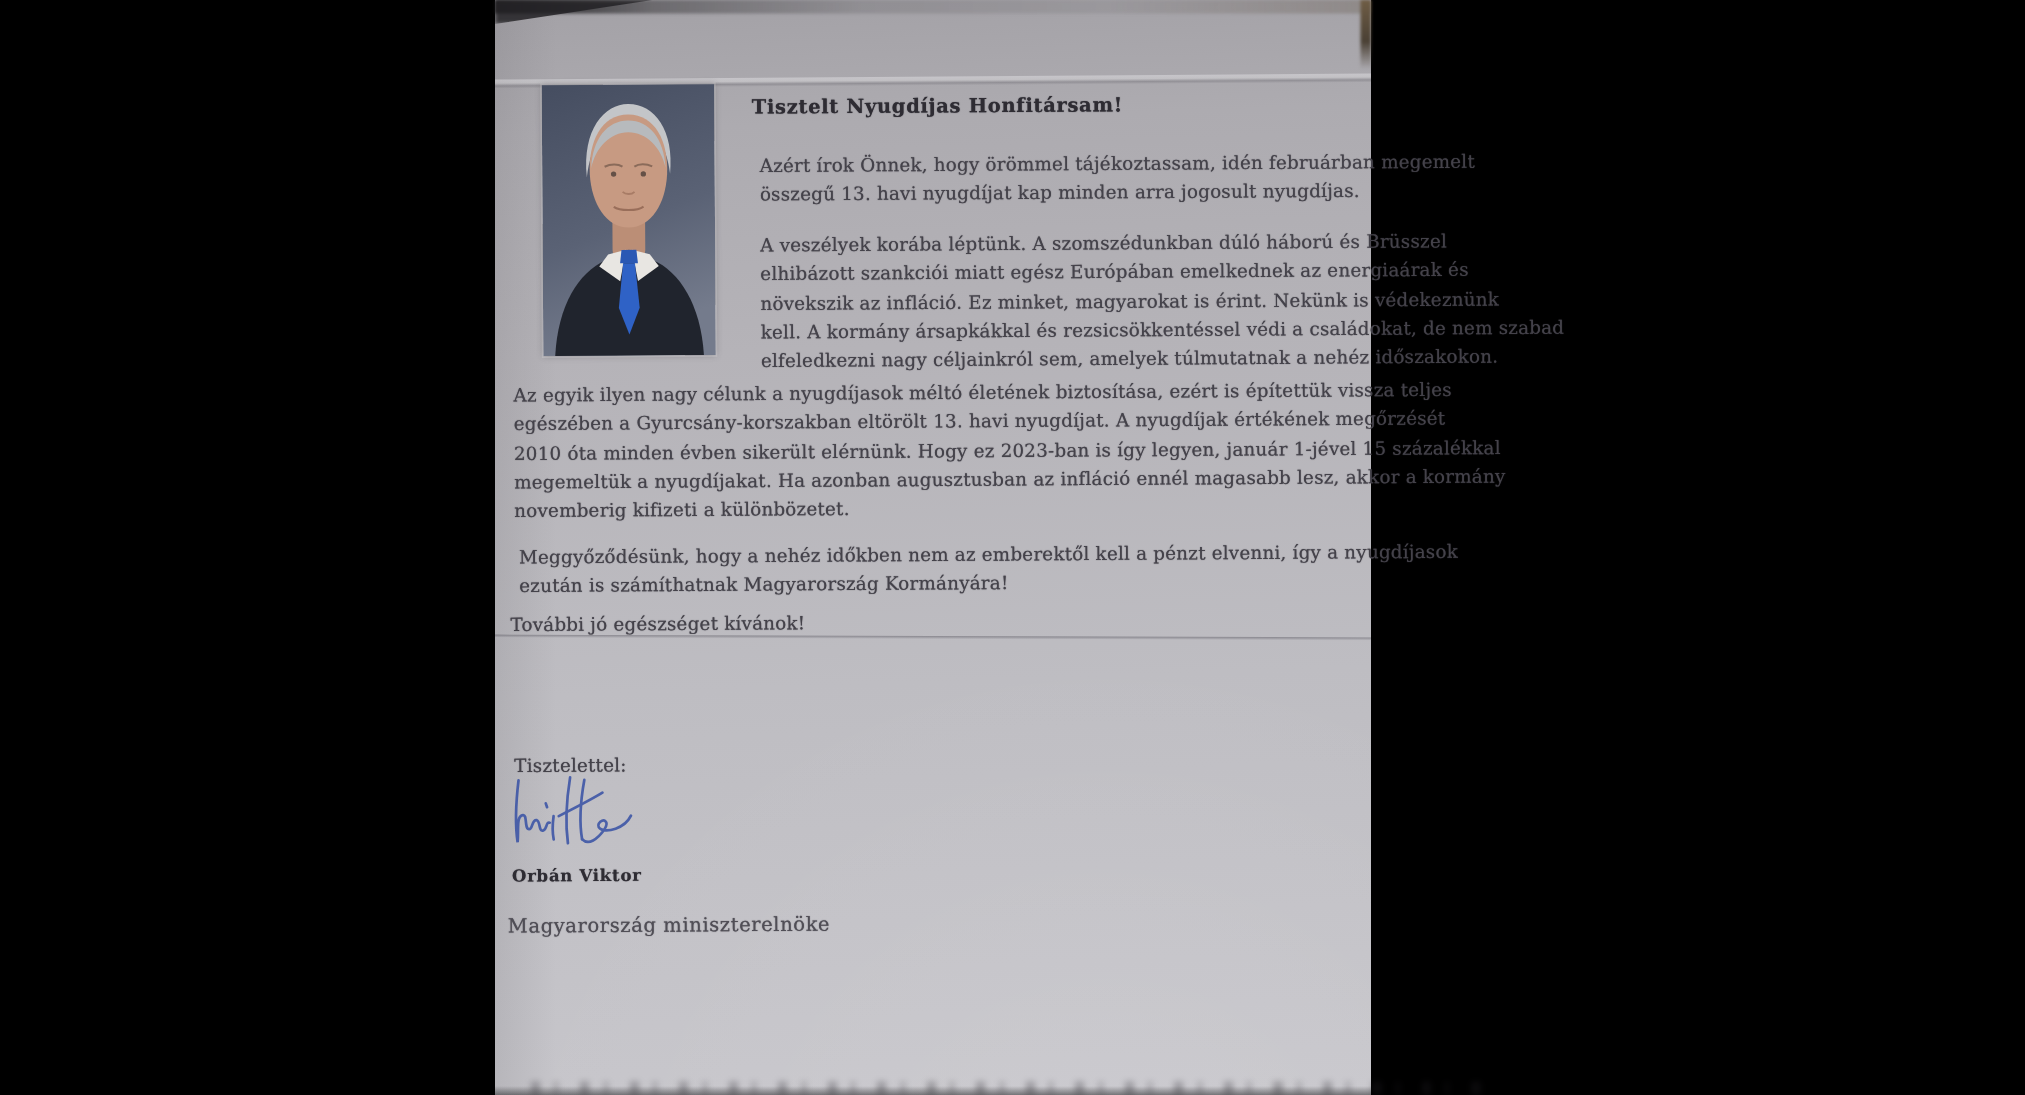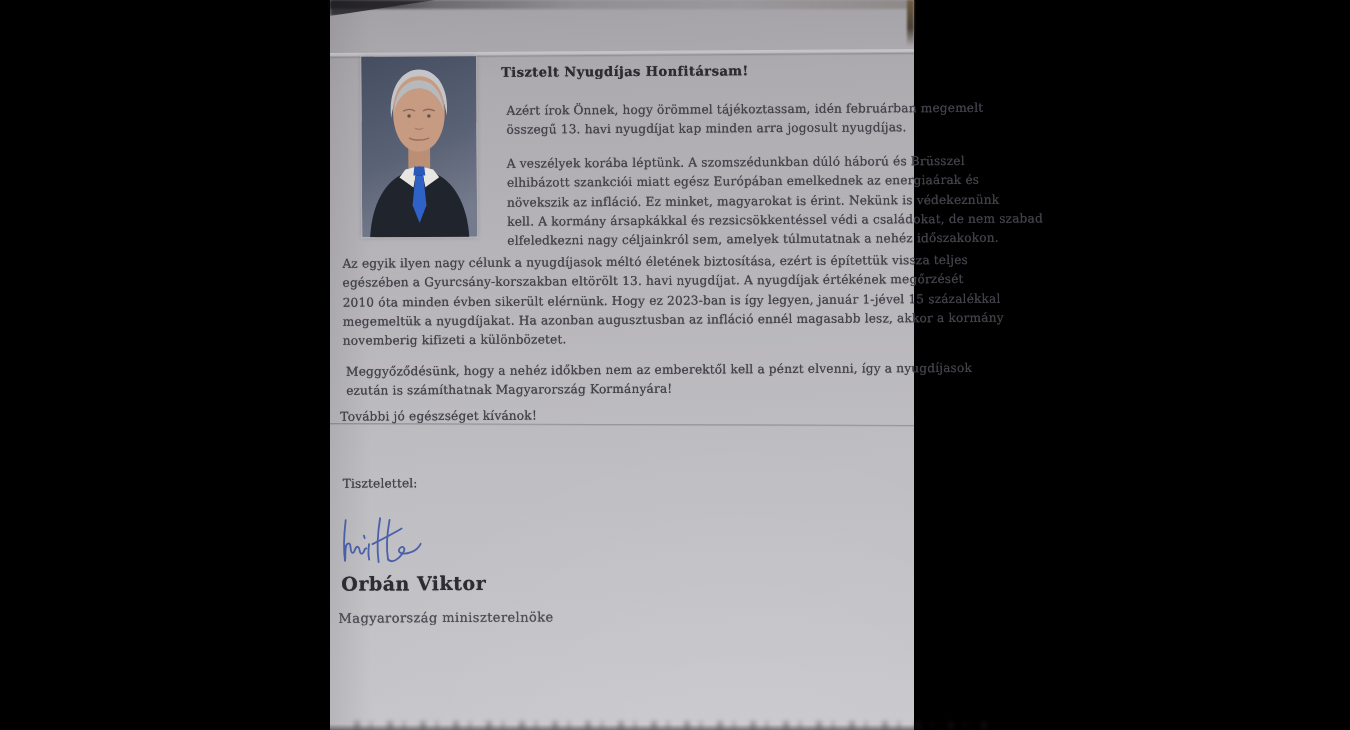--- a/index.html
+++ b/index.html
@@ -67,21 +67,21 @@
   }
   .txt {
     position:absolute; white-space:nowrap;
     font-size:12.2px; line-height:19.3px; letter-spacing:0.15px;
     text-shadow:0 0 0.7px rgba(68,66,74,0.85);
   }
   .heading {
     font-size:13px; font-weight:bold; color:#2e2c33; letter-spacing:0.45px;
     text-shadow:0 0 0.7px rgba(46,44,51,0.9);
   }
-  .signer-name { font-size:19px; font-weight:bold; color:#2e2c33; letter-spacing:0.5px; }
+  .signer-name { font-size:11px; font-weight:bold; color:#2e2c33; letter-spacing:0.5px; }
   .signer-title { font-size:13px; color:#504e56; letter-spacing:0.4px; }
 
   .portrait {
     position:absolute; left:33px; top:55px; width:115px; height:181px;
     outline:1px solid rgba(255,255,255,0.18);
     box-shadow:0 0 4px rgba(60,58,64,0.35);
   }
   .portrait svg { display:block; width:100%; height:100%; }
 
   .signature { position:absolute; left:7px; top:511px; width:86px; height:58px; }
@@ -156,21 +156,21 @@
       <div class="txt" style="position:static;">novemberig kifizeti a különbözetet.</div>
     </div>
 
     <div style="position:absolute; left:16px; top:361px;">
       <div class="txt" style="position:static;">Meggyőződésünk, hogy a nehéz időkben nem az emberektől kell a pénzt elvenni, így a nyugdíjasok</div>
       <div class="txt" style="position:static;">ezután is számíthatnak Magyarország Kormányára!</div>
     </div>
 
     <div class="txt" style="left:10px; top:406px;">További jó egészséget kívánok!</div>
 
-    <div class="txt" style="left:12px; top:473px;">Tisztelettel:</div>
+    <div class="txt" style="left:12px; top:500px;">Tisztelettel:</div>
 
     <div class="signature">
       <svg viewBox="0 0 100 62">
         <g fill="none" stroke="#3b54a6" stroke-width="2.1" stroke-linecap="round" opacity="0.88">
           <path d="M9,6 C7,22 6,40 8,54 C9,44 7,34 12,33 C16,32 13,44 17,44 C20,44 19,36 23,37 C26,38 24,46 28,45 C31,44 30,38 33,39"></path>
           <path d="M30,24 L31,27"></path>
           <path d="M36,34 C35,41 35,47 36,52"></path>
           <path d="M49,4 C46,22 45,40 47,55"></path>
           <path d="M60,6 C57,22 56,40 58,52"></path>
           <path d="M40,34 C52,28 64,22 74,16"></path>

